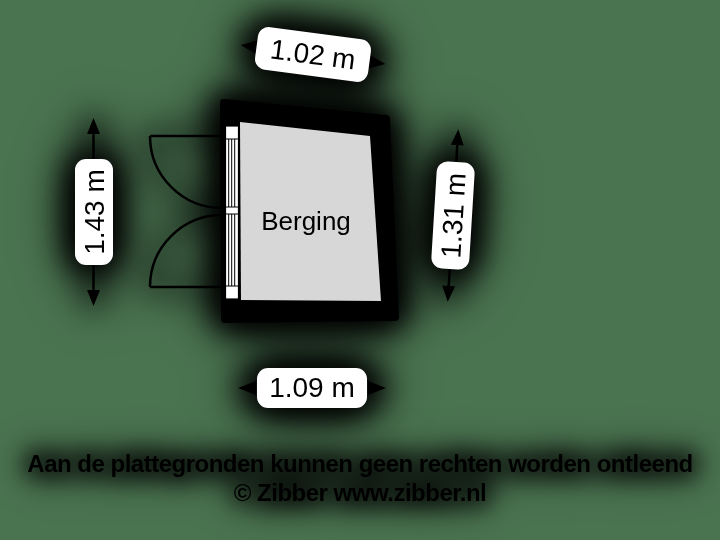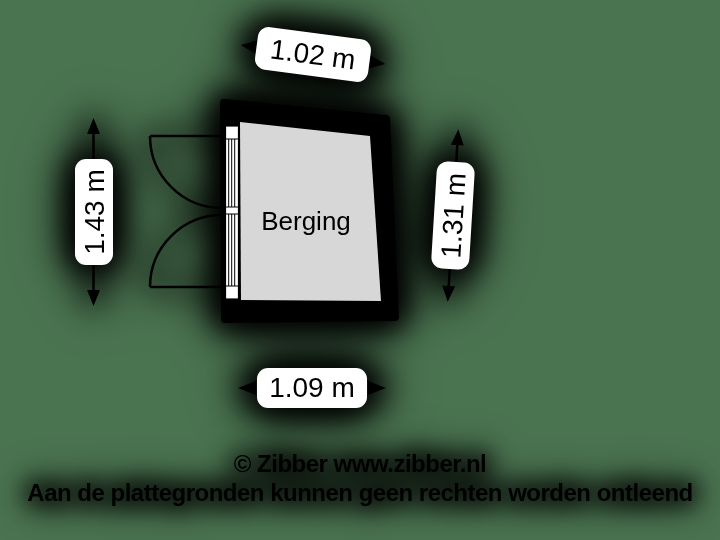--- a/index.html
+++ b/index.html
@@ -113,17 +113,17 @@
 
     <g>
       <polygon points="238,388 256,381 256,395" fill="var(--wall)"></polygon>
       <polygon points="386,388 368,381 368,395" fill="var(--wall)"></polygon>
       <rect x="257" y="368" width="110" height="40" rx="11" fill="var(--label-bg)"></rect>
       <text x="312" y="397" text-anchor="middle" class="dim-text">1.09 m</text>
     </g>
   </svg>
 
   <div class="footer">
+    <div>Aan de plattegronden kunnen geen rechten worden ontleend</div>
     <div>© Zibber www.zibber.nl</div>
-    <div>Aan de plattegronden kunnen geen rechten worden ontleend</div>
   </div>
 
 </div>
 
 </body></html>

